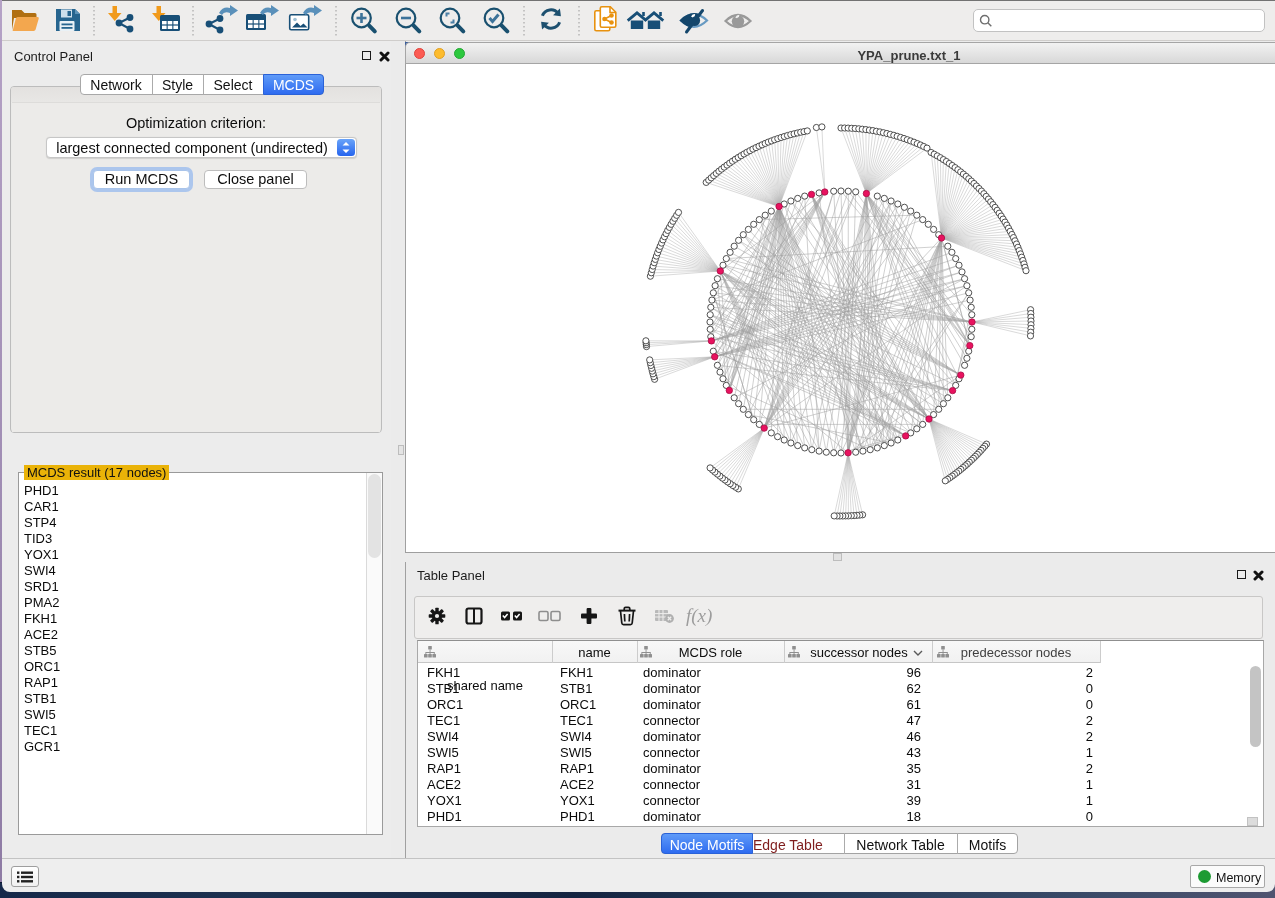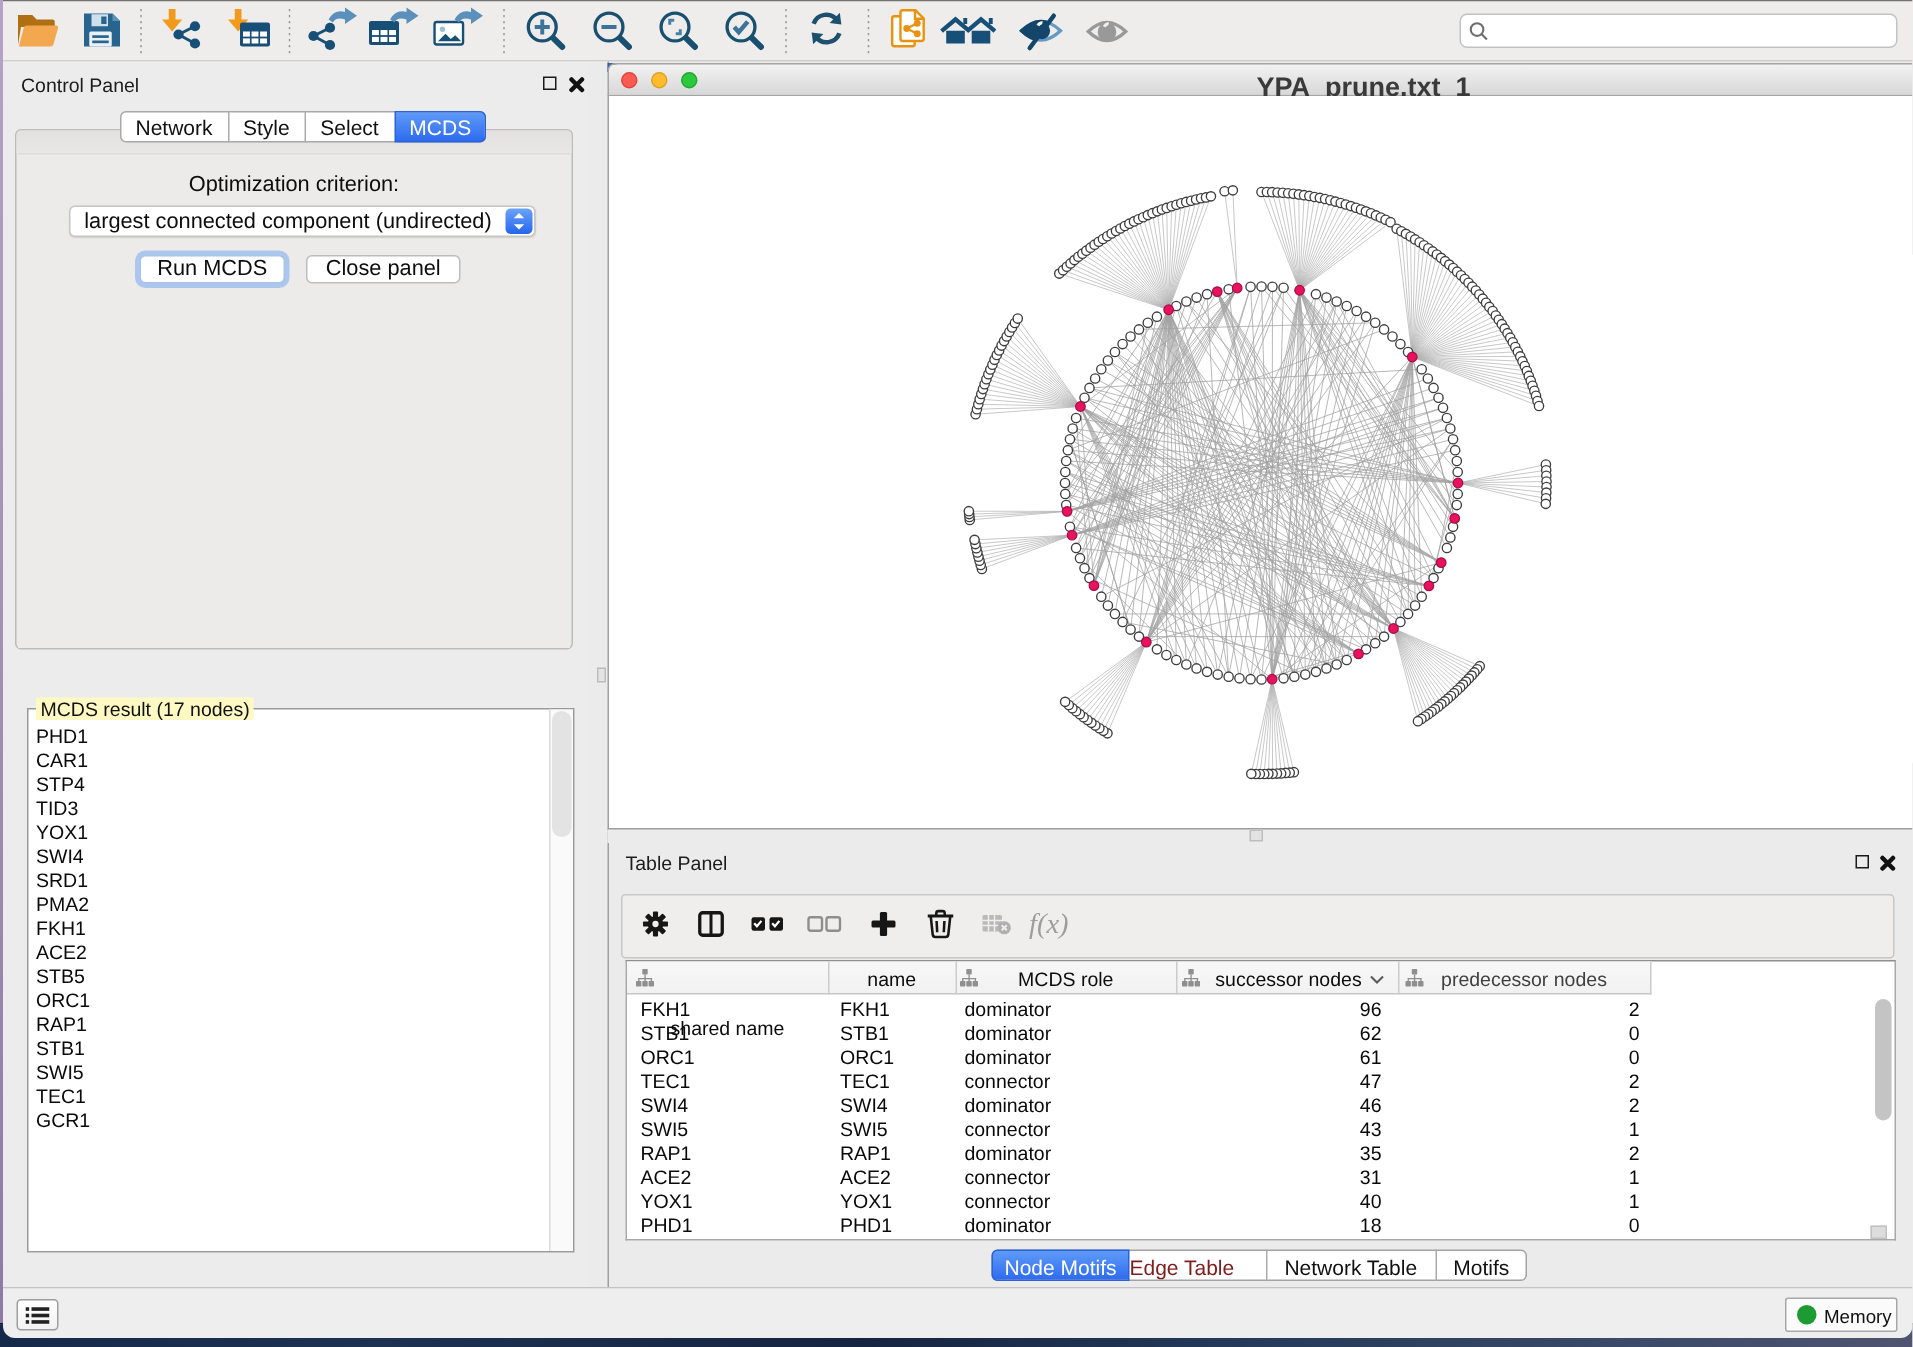--- a/index.html
+++ b/index.html
@@ -219,33 +219,33 @@
   </svg>
 
 <div class="abs" style="left:93px;top:170px;width:97px;height:19px;background:#fff;border:1px solid #a9c4ea;border-radius:4px;box-shadow:0 0 0 3px rgba(120,168,240,0.55)"></div>
 <div class="abs txt" style="left:93px;top:171px;width:97px;text-align:center;font-size:14.5px;color:#0d0d0d">Run MCDS</div>
 <div class="abs" style="left:204px;top:170px;width:103px;height:19px;background:#fff;border:1px solid #bdbdbd;border-radius:4px"></div>
 <div class="abs txt" style="left:204px;top:171px;width:103px;text-align:center;font-size:14.5px;color:#0d0d0d">Close panel</div>
 
 <div class="abs" style="left:18px;top:472px;width:365px;height:363px;background:#fff;border:1px solid #9a9a9a"></div>
 <div class="abs" style="left:366px;top:473px;width:16px;height:361px;background:#fafafa;border-left:1px solid #dadada"></div>
 <div class="abs" style="left:367.5px;top:474px;width:13px;height:84px;background:#e3e3e3;border-radius:7px"></div>
-<div class="abs txt" style="left:24px;top:465px;font-size:13px;color:#111;background:#fef9c3;padding:0 3px">MCDS result (17 nodes)</div>
+<div class="abs txt" style="left:24px;top:465px;font-size:13px;color:#111;background:#eab308;padding:0 3px">MCDS result (17 nodes)</div>
 <div class="abs" style="left:24px;top:483px;font-size:13px;color:#0a0a0a;line-height:16px">PHD1<br>CAR1<br>STP4<br>TID3<br>YOX1<br>SWI4<br>SRD1<br>PMA2<br>FKH1<br>ACE2<br>STB5<br>ORC1<br>RAP1<br>STB1<br>SWI5<br>TEC1<br>GCR1</div>
 
 <div class="abs" style="left:391px;top:41px;width:14px;height:817px;background:#ebebeb"></div>
 <div class="abs" style="left:398px;top:445px;width:6px;height:10px;background:#e4e4e4;border:1px solid #bdbdbd"></div>
 <div class="abs" style="left:405px;top:41px;width:1px;height:817px;background:#a0a0a0"></div>
 
 <div class="abs" style="left:405px;top:42px;width:6px;height:6px;background:#3b5f9d"></div>
 <div class="abs" style="left:405px;top:42px;width:870px;height:22px;background:linear-gradient(#f2f2f2,#d8d8d8);border:1px solid #a5a5a5;border-right:none;border-radius:5px 0 0 0"></div>
 <div class="abs" style="left:413.5px;top:47.5px;width:11px;height:11px;border-radius:50%;background:#fc5b53;border:0.5px solid #e0443c"></div>
 <div class="abs" style="left:433.5px;top:47.5px;width:11px;height:11px;border-radius:50%;background:#fdbc2e;border:0.5px solid #e0a023"></div>
 <div class="abs" style="left:453.5px;top:47.5px;width:11px;height:11px;border-radius:50%;background:#2cc83e;border:0.5px solid #24a834"></div>
-<div class="abs txt" style="left:721px;top:48px;width:376px;text-align:center;font-size:18px;font-weight:bold;color:#3a3a3a">YPA_prune.txt_1</div>
+<div class="abs txt" style="left:721px;top:48px;width:376px;text-align:center;font-size:13px;font-weight:bold;color:#3a3a3a">YPA_prune.txt_1</div>
 <div class="abs" style="left:406px;top:64px;width:869px;height:488px;background:#fff;overflow:hidden" id="netcanvas">
 <svg width="869" height="488" viewBox="0 0 869 488" style="position:absolute;left:0;top:0">
       <path d="M373.1 142.5L353.3 360.4M373.1 142.5L347.7 355.7M373.1 142.5L342.4 350.6M373.1 142.5L337.3 345.3M373.1 142.5L332.6 339.7M373.1 142.5L328.2 333.8M373.1 142.5L320.3 321.4M373.1 142.5L317.0 314.8M373.1 142.5L314.0 308.1M373.1 142.5L311.4 301.3M373.1 142.5L307.3 287.2M373.1 142.5L304.8 272.7M373.1 142.5L304.2 265.3M373.1 142.5L485.1 379.0M373.1 142.5L478.3 381.6M373.1 142.5L471.3 383.9M373.1 142.5L464.2 385.7M373.1 142.5L456.9 387.1M373.1 142.5L449.7 388.2M373.1 142.5L435.0 389.0M373.1 142.5L427.7 388.8M373.1 142.5L420.3 388.2M373.1 142.5L413.1 387.1M373.1 142.5L405.8 385.7M373.1 142.5L398.7 383.9M373.1 142.5L391.7 381.6M373.1 142.5L384.9 379.0M373.1 142.5L378.2 376.0M373.1 142.5L371.6 372.7M373.1 142.5L365.3 368.9M405.5 130.4L537.4 339.7M405.5 130.4L532.7 345.3M405.5 130.4L527.6 350.6M405.5 130.4L516.7 360.4M405.5 130.4L510.8 364.8M405.5 130.4L504.7 368.9M405.5 130.4L491.8 376.0M405.5 130.4L485.1 379.0M405.5 130.4L478.3 381.6M418.8 128.0L320.3 321.4M418.8 128.0L317.0 314.8M418.8 128.0L314.0 308.1M418.8 128.0L311.4 301.3M418.8 128.0L307.3 287.2M418.8 128.0L304.8 272.7M418.8 128.0L304.2 265.3M460.4 129.5L565.8 250.7M460.4 129.5L565.8 265.3M460.4 129.5L565.2 272.7M460.4 129.5L562.7 287.2M460.4 129.5L560.9 294.3M460.4 129.5L558.6 301.3M460.4 129.5L553.0 314.8M460.4 129.5L549.7 321.4M460.4 129.5L541.8 333.8M460.4 129.5L537.4 339.7M460.4 129.5L532.7 345.3M460.4 129.5L485.1 379.0M460.4 129.5L478.3 381.6M460.4 129.5L471.3 383.9M460.4 129.5L464.2 385.7M460.4 129.5L456.9 387.1M460.4 129.5L449.7 388.2M460.4 129.5L435.0 389.0M460.4 129.5L427.7 388.8M460.4 129.5L420.3 388.2M460.4 129.5L413.1 387.1M460.4 129.5L405.8 385.7M535.5 174.0L527.6 350.6M535.5 174.0L516.7 360.4M535.5 174.0L510.8 364.8M535.5 174.0L504.7 368.9M535.5 174.0L491.8 376.0M535.5 174.0L485.1 379.0M535.5 174.0L478.3 381.6M535.5 174.0L471.3 383.9M535.5 174.0L464.2 385.7M535.5 174.0L456.9 387.1M535.5 174.0L449.7 388.2M535.5 174.0L541.8 333.8M535.5 174.0L537.4 339.7M535.5 174.0L532.7 345.3M535.5 174.0L435.0 389.0M535.5 174.0L427.7 388.8M314.3 207.0L549.7 321.4M314.3 207.0L541.8 333.8M314.3 207.0L537.4 339.7M314.3 207.0L532.7 345.3M314.3 207.0L527.6 350.6M314.3 207.0L516.7 360.4M314.3 207.0L510.8 364.8M314.3 207.0L504.7 368.9M314.3 207.0L491.8 376.0M314.3 207.0L485.1 379.0M314.3 207.0L478.3 381.6M314.3 207.0L413.1 387.1M314.3 207.0L405.8 385.7M314.3 207.0L398.7 383.9M314.3 207.0L391.7 381.6M314.3 207.0L384.9 379.0M314.3 207.0L378.2 376.0M566.0 258.0L304.8 243.3M566.0 258.0L305.9 236.1M566.0 258.0L307.3 228.8M566.0 258.0L309.1 221.7M566.0 258.0L311.4 214.7M566.0 258.0L317.0 201.2M566.0 258.0L320.3 194.6M563.8 281.6L435.0 127.0M563.8 281.6L442.3 127.2M563.8 281.6L449.7 127.8M563.8 281.6L471.3 132.1M563.8 281.6L478.3 134.4M563.8 281.6L485.1 137.0M554.8 311.1L317.0 201.2M554.8 311.1L320.3 194.6M554.8 311.1L324.1 188.3M554.8 311.1L328.2 182.2M554.8 311.1L332.6 176.3M554.8 311.1L337.3 170.7M546.6 326.6L311.4 301.3M546.6 326.6L307.3 287.2M546.6 326.6L304.8 272.7M546.6 326.6L304.2 265.3M546.6 326.6L304.0 258.0M546.6 326.6L304.2 250.7M523.0 355.0L332.6 176.3M523.0 355.0L337.3 170.7M523.0 355.0L342.4 165.4M523.0 355.0L347.7 160.3M523.0 355.0L353.3 155.6M523.0 355.0L359.2 151.2M523.0 355.0L365.3 147.1M523.0 355.0L378.2 140.0M523.0 355.0L384.9 137.0M523.0 355.0L391.7 134.4M523.0 355.0L304.2 250.7M523.0 355.0L304.8 243.3M523.0 355.0L305.9 236.1M523.0 355.0L307.3 228.8M523.0 355.0L309.1 221.7M499.7 371.9L307.3 287.2M499.7 371.9L304.8 272.7M499.7 371.9L304.2 265.3M499.7 371.9L304.0 258.0M499.7 371.9L304.2 250.7M499.7 371.9L304.8 243.3M499.7 371.9L305.9 236.1M442.1 388.8L413.1 128.9M442.1 388.8L427.7 127.2M442.1 388.8L435.0 127.0M442.1 388.8L442.3 127.2M442.1 388.8L449.7 127.8M442.1 388.8L471.3 132.1M442.1 388.8L478.3 134.4M442.1 388.8L485.1 137.0M442.1 388.8L491.8 140.0M442.1 388.8L498.4 143.3M442.1 388.8L504.7 147.1M442.1 388.8L510.8 151.2M358.2 364.1L427.7 127.2M358.2 364.1L435.0 127.0M358.2 364.1L442.3 127.2M358.2 364.1L449.7 127.8M358.2 364.1L471.3 132.1M358.2 364.1L478.3 134.4M358.2 364.1L485.1 137.0M358.2 364.1L491.8 140.0M358.2 364.1L498.4 143.3M358.2 364.1L504.7 147.1M358.2 364.1L510.8 151.2M358.2 364.1L560.9 221.7M323.3 326.4L359.2 151.2M323.3 326.4L365.3 147.1M323.3 326.4L378.2 140.0M323.3 326.4L384.9 137.0M323.3 326.4L391.7 134.4M323.3 326.4L398.7 132.1M308.7 292.8L553.0 201.2M308.7 292.8L556.0 207.9M308.7 292.8L558.6 214.7M308.7 292.8L560.9 221.7M308.7 292.8L562.7 228.8M308.7 292.8L564.1 236.1M305.4 276.9L545.9 188.3M305.4 276.9L549.7 194.6M305.4 276.9L553.0 201.2M305.4 276.9L556.0 207.9M305.4 276.9L558.6 214.7M305.4 276.9L560.9 221.7M485.1 379.0L342.4 350.6M307.3 228.8L347.7 355.7M435.0 389.0L504.7 368.9M549.7 321.4L565.2 243.3M384.9 137.0L549.7 321.4M516.7 155.6L305.9 236.1M504.7 368.9L307.3 287.2M320.3 321.4L464.2 385.7M427.7 127.2L353.3 360.4M516.7 360.4L317.0 201.2M314.0 308.1L384.9 379.0M562.7 228.8L464.2 385.7M558.6 214.7L328.2 333.8M384.9 379.0L485.1 137.0M353.3 155.6L510.8 151.2M378.2 140.0L456.9 387.1M311.4 214.7L320.3 321.4M307.3 228.8L347.7 355.7M532.7 345.3L337.3 345.3M491.8 376.0L337.3 170.7M305.9 236.1L365.3 147.1M353.3 360.4L516.7 360.4M398.7 132.1L413.1 387.1M353.3 155.6L456.9 387.1M449.7 127.8L342.4 350.6M449.7 388.2L562.7 228.8M320.3 194.6L541.8 182.2M308.7 292.8L405.5 130.4M566.0 258.0L546.6 326.6M535.5 174.0L563.8 281.6M442.1 388.8L305.4 276.9M308.7 292.8L418.8 128.0M314.3 207.0L323.3 326.4M442.1 388.8L554.8 311.1M535.5 174.0L358.2 364.1M554.8 311.1L358.2 364.1M499.7 371.9L442.1 388.8M563.8 281.6L535.5 174.0M418.8 128.0L314.3 207.0" stroke="#a0a0a0" stroke-width="0.55" fill="none" opacity="0.9"></path>
       <path d="M373.1 142.5L300.2 118.4M373.1 142.5L302.7 116.1M373.1 142.5L305.2 113.8M373.1 142.5L307.7 111.6M373.1 142.5L310.3 109.4M373.1 142.5L312.9 107.2M373.1 142.5L315.6 105.1M373.1 142.5L318.2 103.1M373.1 142.5L321.0 101.1M373.1 142.5L323.7 99.1M373.1 142.5L326.5 97.2M373.1 142.5L329.3 95.3M373.1 142.5L332.2 93.5M373.1 142.5L335.1 91.7M373.1 142.5L338.0 90.0M373.1 142.5L340.9 88.3M373.1 142.5L343.9 86.7M373.1 142.5L346.9 85.1M373.1 142.5L350.0 83.6M373.1 142.5L353.0 82.2M373.1 142.5L356.1 80.8M373.1 142.5L359.2 79.4M373.1 142.5L362.3 78.1M373.1 142.5L365.5 76.9M373.1 142.5L368.6 75.7M373.1 142.5L371.8 74.6M373.1 142.5L375.1 73.5M373.1 142.5L378.3 72.5M373.1 142.5L381.5 71.5M373.1 142.5L384.8 70.6M373.1 142.5L388.1 69.8M373.1 142.5L391.4 69.0M373.1 142.5L394.7 68.2M373.1 142.5L398.0 67.6M373.1 142.5L401.3 66.9M418.8 128.0L410.4 63.5M418.8 128.0L415.9 62.9M460.4 129.5L435.0 64.0M460.4 129.5L438.6 64.0M460.4 129.5L442.1 64.1M460.4 129.5L445.7 64.3M460.4 129.5L449.2 64.5M460.4 129.5L452.8 64.8M460.4 129.5L456.3 65.2M460.4 129.5L459.9 65.6M460.4 129.5L463.4 66.1M460.4 129.5L466.9 66.6M460.4 129.5L470.4 67.3M460.4 129.5L473.9 67.9M460.4 129.5L477.4 68.7M460.4 129.5L480.9 69.5M460.4 129.5L484.3 70.4M460.4 129.5L487.8 71.3M460.4 129.5L491.2 72.3M460.4 129.5L494.6 73.4M460.4 129.5L498.0 74.5M460.4 129.5L501.3 75.7M460.4 129.5L504.6 76.9M460.4 129.5L508.0 78.2M460.4 129.5L511.3 79.6M460.4 129.5L514.5 81.0M460.4 129.5L517.7 82.5M460.4 129.5L521.0 84.1M535.5 174.0L525.1 88.5M535.5 174.0L528.2 90.2M535.5 174.0L531.3 91.9M535.5 174.0L534.4 93.7M535.5 174.0L537.4 95.6M535.5 174.0L540.4 97.5M535.5 174.0L543.3 99.5M535.5 174.0L546.2 101.5M535.5 174.0L549.1 103.6M535.5 174.0L551.9 105.7M535.5 174.0L554.7 107.9M535.5 174.0L557.4 110.1M535.5 174.0L560.2 112.4M535.5 174.0L562.8 114.7M535.5 174.0L565.4 117.1M535.5 174.0L568.0 119.5M535.5 174.0L570.5 122.0M535.5 174.0L573.0 124.5M535.5 174.0L575.5 127.1M535.5 174.0L577.9 129.7M535.5 174.0L580.2 132.4M535.5 174.0L582.5 135.1M535.5 174.0L584.7 137.8M535.5 174.0L586.9 140.6M535.5 174.0L589.1 143.4M535.5 174.0L591.2 146.3M535.5 174.0L593.2 149.2M535.5 174.0L595.2 152.1M535.5 174.0L597.1 155.1M535.5 174.0L599.0 158.1M535.5 174.0L600.8 161.1M535.5 174.0L602.5 164.2M535.5 174.0L604.2 167.3M535.5 174.0L605.9 170.5M535.5 174.0L607.5 173.6M535.5 174.0L609.0 176.8M535.5 174.0L610.5 180.0M535.5 174.0L611.9 183.3M535.5 174.0L613.2 186.6M535.5 174.0L614.5 189.9M535.5 174.0L615.7 193.2M535.5 174.0L616.9 196.5M535.5 174.0L618.0 199.9M535.5 174.0L619.0 203.3M535.5 174.0L620.0 206.7M314.3 207.0L244.4 212.2M314.3 207.0L245.3 208.8M314.3 207.0L246.2 205.5M314.3 207.0L247.1 202.1M314.3 207.0L248.2 198.7M314.3 207.0L249.3 195.4M314.3 207.0L250.4 192.1M314.3 207.0L251.6 188.8M314.3 207.0L252.9 185.5M314.3 207.0L254.2 182.3M314.3 207.0L255.6 179.1M314.3 207.0L257.0 175.9M314.3 207.0L258.5 172.7M314.3 207.0L260.1 169.6M314.3 207.0L261.7 166.4M314.3 207.0L263.4 163.4M314.3 207.0L265.1 160.3M314.3 207.0L266.9 157.3M314.3 207.0L268.7 154.3M314.3 207.0L270.6 151.3M314.3 207.0L272.5 148.4M566.0 258.0L624.6 245.7M566.0 258.0L624.8 249.5M566.0 258.0L624.9 253.2M566.0 258.0L625.0 257.0M566.0 258.0L625.0 260.7M566.0 258.0L624.9 264.4M566.0 258.0L624.7 268.2M566.0 258.0L624.5 271.9M523.0 355.0L580.5 380.1M523.0 355.0L578.8 382.2M523.0 355.0L576.9 384.3M523.0 355.0L575.1 386.4M523.0 355.0L573.2 388.4M523.0 355.0L571.3 390.4M523.0 355.0L569.3 392.4M523.0 355.0L567.4 394.3M523.0 355.0L565.4 396.2M523.0 355.0L563.3 398.1M523.0 355.0L561.3 400.0M523.0 355.0L559.2 401.8M523.0 355.0L557.1 403.6M523.0 355.0L554.9 405.4M523.0 355.0L552.8 407.1M523.0 355.0L550.6 408.8M523.0 355.0L548.4 410.5M523.0 355.0L546.2 412.1M523.0 355.0L543.9 413.7M523.0 355.0L541.6 415.3M523.0 355.0L539.3 416.8M442.1 388.8L456.6 450.8M442.1 388.8L453.8 451.1M442.1 388.8L451.0 451.3M442.1 388.8L448.1 451.6M442.1 388.8L445.3 451.7M442.1 388.8L442.4 451.9M442.1 388.8L439.6 451.9M442.1 388.8L436.8 452.0M442.1 388.8L433.9 452.0M442.1 388.8L431.1 452.0M442.1 388.8L428.2 451.9M358.2 364.1L332.3 424.9M358.2 364.1L329.6 423.2M358.2 364.1L326.9 421.5M358.2 364.1L324.2 419.7M358.2 364.1L321.6 417.9M358.2 364.1L319.0 416.0M358.2 364.1L316.4 414.1M358.2 364.1L313.9 412.1M358.2 364.1L311.4 410.1M358.2 364.1L308.9 408.1M358.2 364.1L306.5 406.0M358.2 364.1L304.1 403.9M305.4 276.9L240.5 282.6M305.4 276.9L240.3 280.6M305.4 276.9L240.1 278.7M305.4 276.9L239.9 276.8M308.7 292.8L248.6 315.3M308.7 292.8L247.8 312.6M308.7 292.8L247.0 309.8M308.7 292.8L246.3 307.1M308.7 292.8L245.6 304.3M308.7 292.8L244.9 301.5M308.7 292.8L244.3 298.7M308.7 292.8L243.7 295.9" stroke="#b2b2b2" stroke-width="0.5" fill="none" opacity="0.95"></path>
       <g fill="#fff" stroke="#3d3d3d" stroke-width="0.9">
         <circle cx="435.0" cy="127.0" r="3.1"></circle>
         <circle cx="442.3" cy="127.2" r="3.1"></circle>
         <circle cx="449.7" cy="127.8" r="3.1"></circle>
         <circle cx="471.3" cy="132.1" r="3.1"></circle>
         <circle cx="478.3" cy="134.4" r="3.1"></circle>
@@ -698,21 +698,21 @@
     <div class="abs txt" style="left:403px;top:96px;width:100px;text-align:right">35</div>
     <div class="abs txt" style="left:575px;top:96px;width:100px;text-align:right">2</div>
     <div class="abs txt" style="left:9px;top:112px">ACE2</div>
     <div class="abs txt" style="left:142px;top:112px">ACE2</div>
     <div class="abs txt" style="left:225px;top:112px">connector</div>
     <div class="abs txt" style="left:403px;top:112px;width:100px;text-align:right">31</div>
     <div class="abs txt" style="left:575px;top:112px;width:100px;text-align:right">1</div>
     <div class="abs txt" style="left:9px;top:128px">YOX1</div>
     <div class="abs txt" style="left:142px;top:128px">YOX1</div>
     <div class="abs txt" style="left:225px;top:128px">connector</div>
-    <div class="abs txt" style="left:403px;top:128px;width:100px;text-align:right">40</div>
+    <div class="abs txt" style="left:403px;top:128px;width:100px;text-align:right">39</div>
     <div class="abs txt" style="left:575px;top:128px;width:100px;text-align:right">1</div>
     <div class="abs txt" style="left:9px;top:144px">PHD1</div>
     <div class="abs txt" style="left:142px;top:144px">PHD1</div>
     <div class="abs txt" style="left:225px;top:144px">dominator</div>
     <div class="abs txt" style="left:403px;top:144px;width:100px;text-align:right">18</div>
     <div class="abs txt" style="left:575px;top:144px;width:100px;text-align:right">0</div>
   </div>
 
 <div class="abs" style="left:1250px;top:666px;width:11px;height:81px;background:#c4c4c4;border-radius:5.5px"></div>
 <div class="abs" style="left:1247px;top:817px;width:11px;height:9px;background:#dcdcdc;border:1px solid #c2c2c2"></div>

